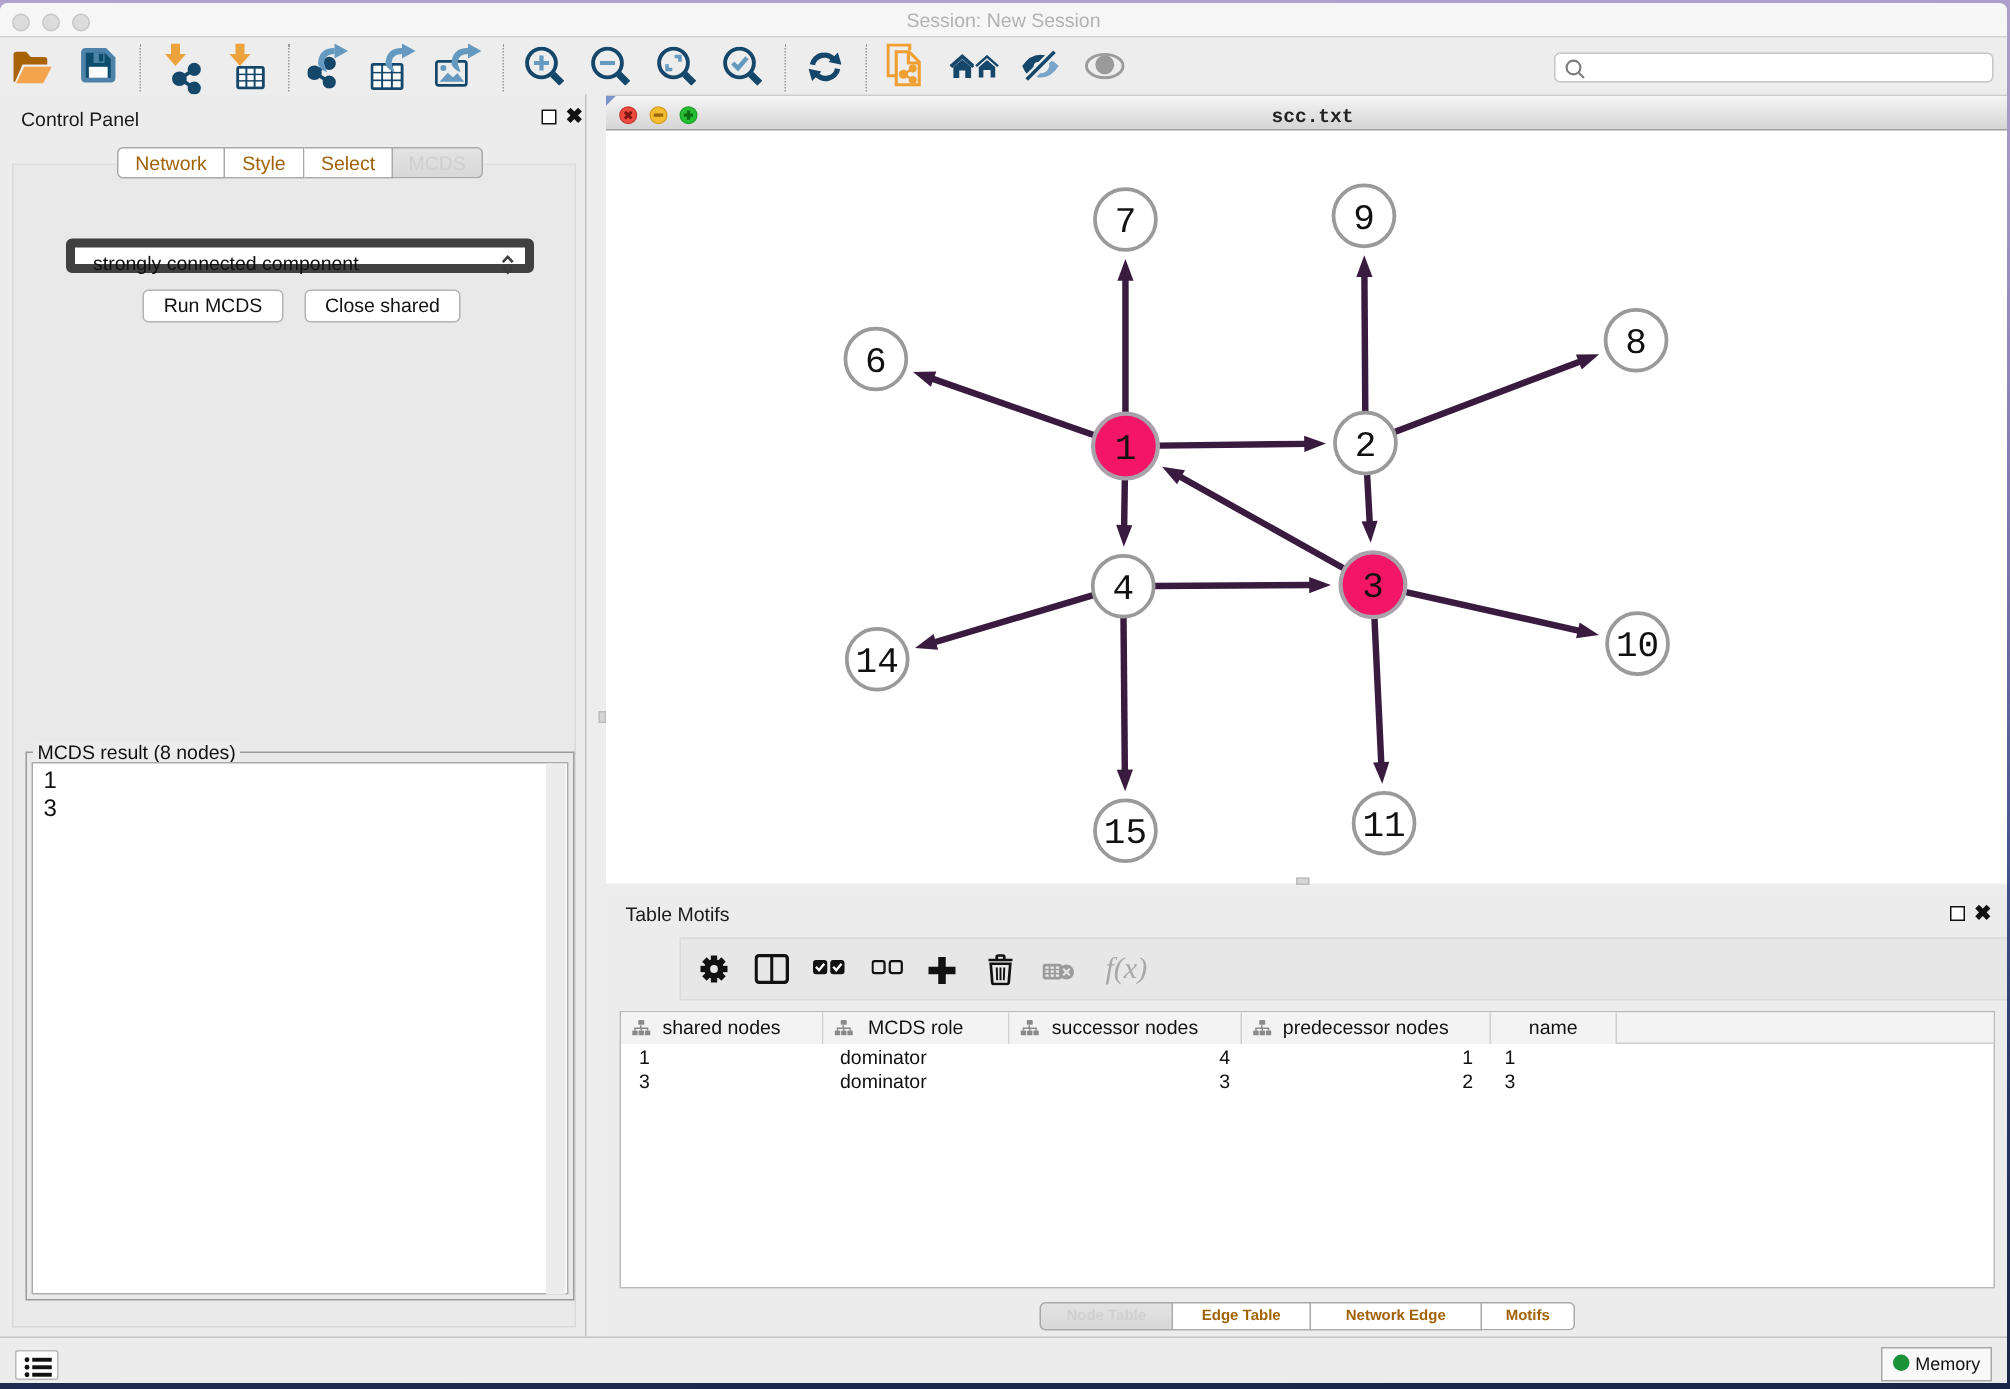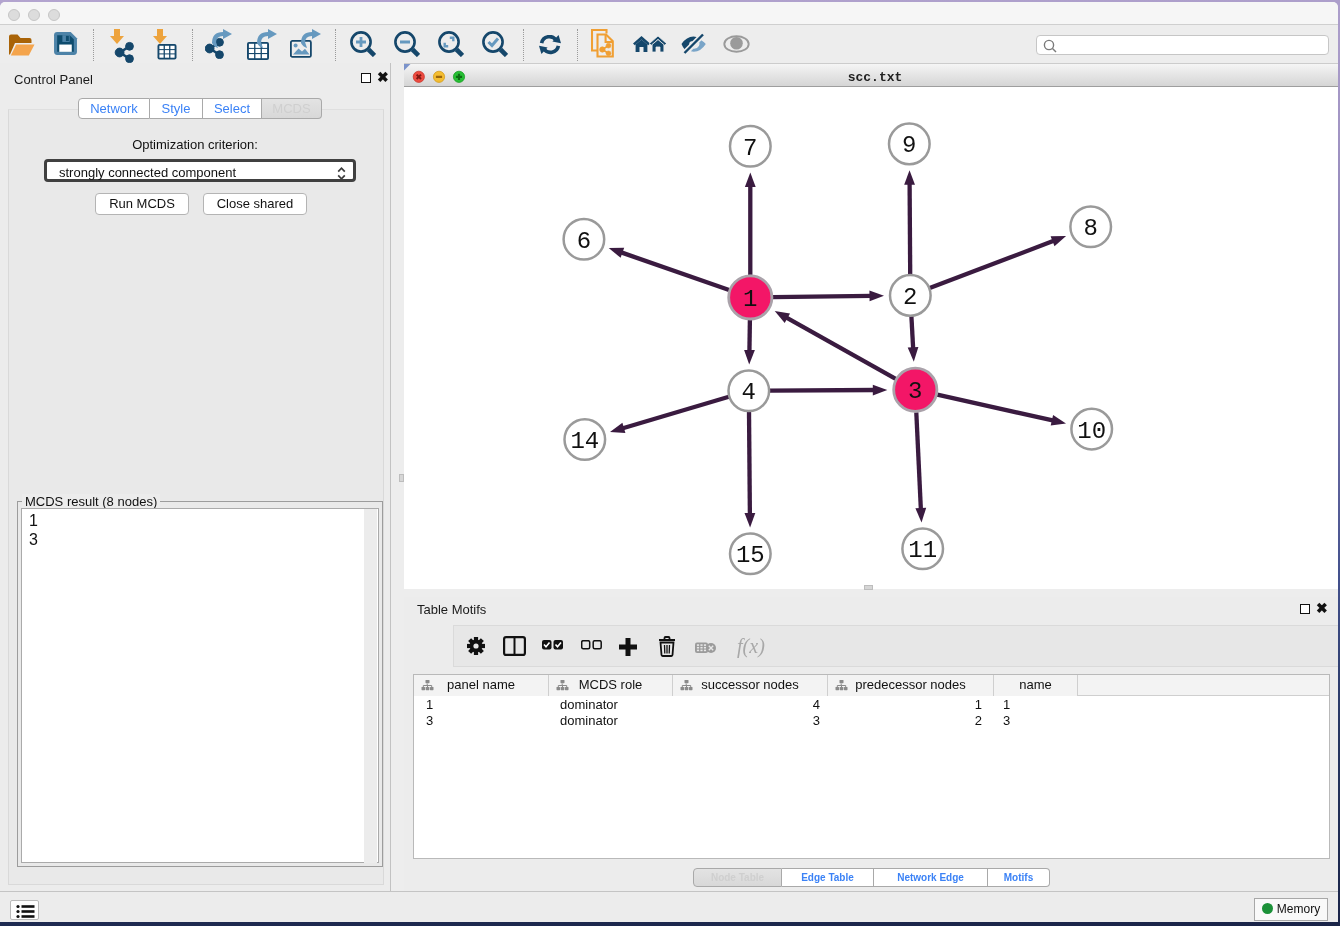--- a/index.html
+++ b/index.html
@@ -23,29 +23,29 @@
 #search { position:absolute; left:1036px; top:9px; width:293px; height:20px;
   background:#fff; border:1px solid #c6c6c6; border-radius:4px; }
 
 #cpanel { position:absolute; left:0; top:61px; width:391px; height:828px;
   background:#ececec; border-right:1px solid #c2c2c2; }
 #cphead { position:absolute; left:14px; top:9px; font-size:13px; color:#1a1a1a; }
 .miconsq { position:absolute; width:10px; height:10px; border:1.6px solid #111; background:#fff; }
 .cpx { position:absolute; font-size:14px; font-weight:bold; color:#111; }
 #cptabs { position:absolute; left:78px; top:35px; height:21px; font-size:13px; }
 .tab { float:left; height:21px; line-height:20px; padding:0 14px; background:#fff;
-  border:1px solid #a9a9a9; border-left:none; color:#3b82f6; text-align:center; }
+  border:1px solid #a9a9a9; border-left:none; color:#a16207; text-align:center; }
 .tab.first { border-left:1px solid #a9a9a9; border-radius:4px 0 0 4px; }
 .tab.last { border-radius:0 4px 4px 0; }
 .tab.dis { background:linear-gradient(#e3e3e3,#d8d8d8); color:#cfcfcf; }
 #cpinner { position:absolute; left:8px; top:46px; width:376px; height:776px;
   background:#e9e9e9; border:1px solid #d9d9d9; border-top:1px solid #dfdfdf; }
 #optlabel { position:absolute; left:0; top:74px; width:100%; text-align:center; font-size:13px; color:#111; }
 #combo { position:absolute; left:44px; top:96px; width:312px; height:23px; background:#fff;
-  border:3px solid #404040; border-radius:4px; font-size:13px; color:#111; line-height:21px;
+  border:6px solid #404040; border-radius:4px; font-size:13px; color:#111; line-height:21px;
   padding-left:12px; }
 #combo svg { position:absolute; right:6px; top:3px; }
 .btn { position:absolute; height:22px; background:#fff; border:1px solid #b4b4b4;
   border-radius:4px; font-size:13px; color:#111; text-align:center; line-height:20px; }
 #grpbox { position:absolute; left:17px; top:438px; width:366px; height:366px;
   border:1px solid #9c9c9c; }
 #grplabel { position:absolute; left:4px; top:-8px; background:#ececec; padding:0 3px;
   font-size:13px; color:#111; }
 #grplist { position:absolute; left:3px; top:6px; width:358px; height:355px; background:#fff;
   border:1px solid #aaa; font-size:16px; color:#111; }
@@ -83,20 +83,21 @@
   border:1px solid #a8a8a8; font-size:12px; color:#111; line-height:21px; text-align:center; }
 #membtn i { display:inline-block; width:11px; height:11px; border-radius:50%;
   background:#1b9138; margin-right:4px; vertical-align:-1px; }
 </style></head>
 <body>
 <div id="win">
   <div id="titlebar">
     <div class="tl t1"></div>
       <div class="tl t2"></div>
       <div class="tl t3"></div>
+    <div id="wtitle">Session: New Session</div>
   </div>
   <div id="toolbar">
       <div class="tsep" style="left:93px"></div>
       <div class="tsep" style="left:192px"></div>
       <div class="tsep" style="left:335px"></div>
       <div class="tsep" style="left:523px"></div>
       <div class="tsep" style="left:577px"></div>
       <svg style="left:8px;top:6px" width="28" height="24" viewBox="0 0 28 24">
         <path d="M1 22.5 L1 4.5 Q1 2.5 3 2.5 L9.5 2.5 L12.5 6 L21.5 6 Q23.5 6 23.5 8 L23.5 11 L7 11 L2 22.5 Z" fill="#a96307"></path>
         <path d="M8.2 12.5 L26.5 12.5 L20.8 23.5 L2.8 23.5 Z" fill="#f4a44c"></path>
@@ -261,21 +262,20 @@
     <div id="cphead">Control Panel</div>
     <div class="miconsq" style="left:361px; top:10px;"></div>
     <div class="cpx" style="left:377px; top:6px;">✖</div>
     <div id="cpinner"></div>
     <div id="cptabs">
       <div class="tab first" style="width:72px;padding:0">Network</div>
         <div class="tab" style="width:53px;padding:0">Style</div>
         <div class="tab" style="width:59px;padding:0">Select</div>
         <div class="tab last dis" style="width:60px;padding:0">MCDS</div>
     </div>
-    <div id="optlabel">Optimization criterion:</div>
     <div id="combo">strongly connected component
       <svg width="11" height="17" viewBox="0 0 11 17">
         <g fill="none" stroke="#3c3c3c" stroke-width="1.7">
             <path d="M2.2 6.7 L5.5 3.2 L8.8 6.7"></path>
             <path d="M2.2 10.3 L5.5 13.8 L8.8 10.3"></path>
           </g>
       </svg>
     </div>
     <div class="btn" style="left:95px; top:130px; width:94px;">Run MCDS</div>
     <div class="btn" style="left:203px; top:130px; width:104px;">Close shared</div>
@@ -425,21 +425,21 @@
     <div id="ttable">
       <div id="throw"></div>
       <div class="th" style="left:0; width:135px;"><svg width="13" height="13" viewBox="0 0 13 13">
             <g fill="#8a8a8a">
               <rect x="4.5" y="1" width="4" height="3.2" rx="0.6"></rect>
               <rect x="0.5" y="8" width="3.6" height="3.2" rx="0.6"></rect>
               <rect x="4.7" y="8" width="3.6" height="3.2" rx="0.6"></rect>
               <rect x="8.9" y="8" width="3.6" height="3.2" rx="0.6"></rect>
               <path d="M6.2 4.5 L6.2 6.5 M2.3 8 L2.3 6.5 L10.7 6.5 L10.7 8 M6.5 6.5 L6.5 8" stroke="#8a8a8a" stroke-width="1" fill="none"></path>
             </g>
-          </svg><span>panel name</span></div>
+          </svg><span>shared nodes</span></div>
       <div class="th" style="left:135px; width:124px;"><svg width="13" height="13" viewBox="0 0 13 13">
             <g fill="#8a8a8a">
               <rect x="4.5" y="1" width="4" height="3.2" rx="0.6"></rect>
               <rect x="0.5" y="8" width="3.6" height="3.2" rx="0.6"></rect>
               <rect x="4.7" y="8" width="3.6" height="3.2" rx="0.6"></rect>
               <rect x="8.9" y="8" width="3.6" height="3.2" rx="0.6"></rect>
               <path d="M6.2 4.5 L6.2 6.5 M2.3 8 L2.3 6.5 L10.7 6.5 L10.7 8 M6.5 6.5 L6.5 8" stroke="#8a8a8a" stroke-width="1" fill="none"></path>
             </g>
           </svg><span>MCDS role</span></div>
       <div class="th" style="left:259px; width:155px;"><svg width="13" height="13" viewBox="0 0 13 13">

